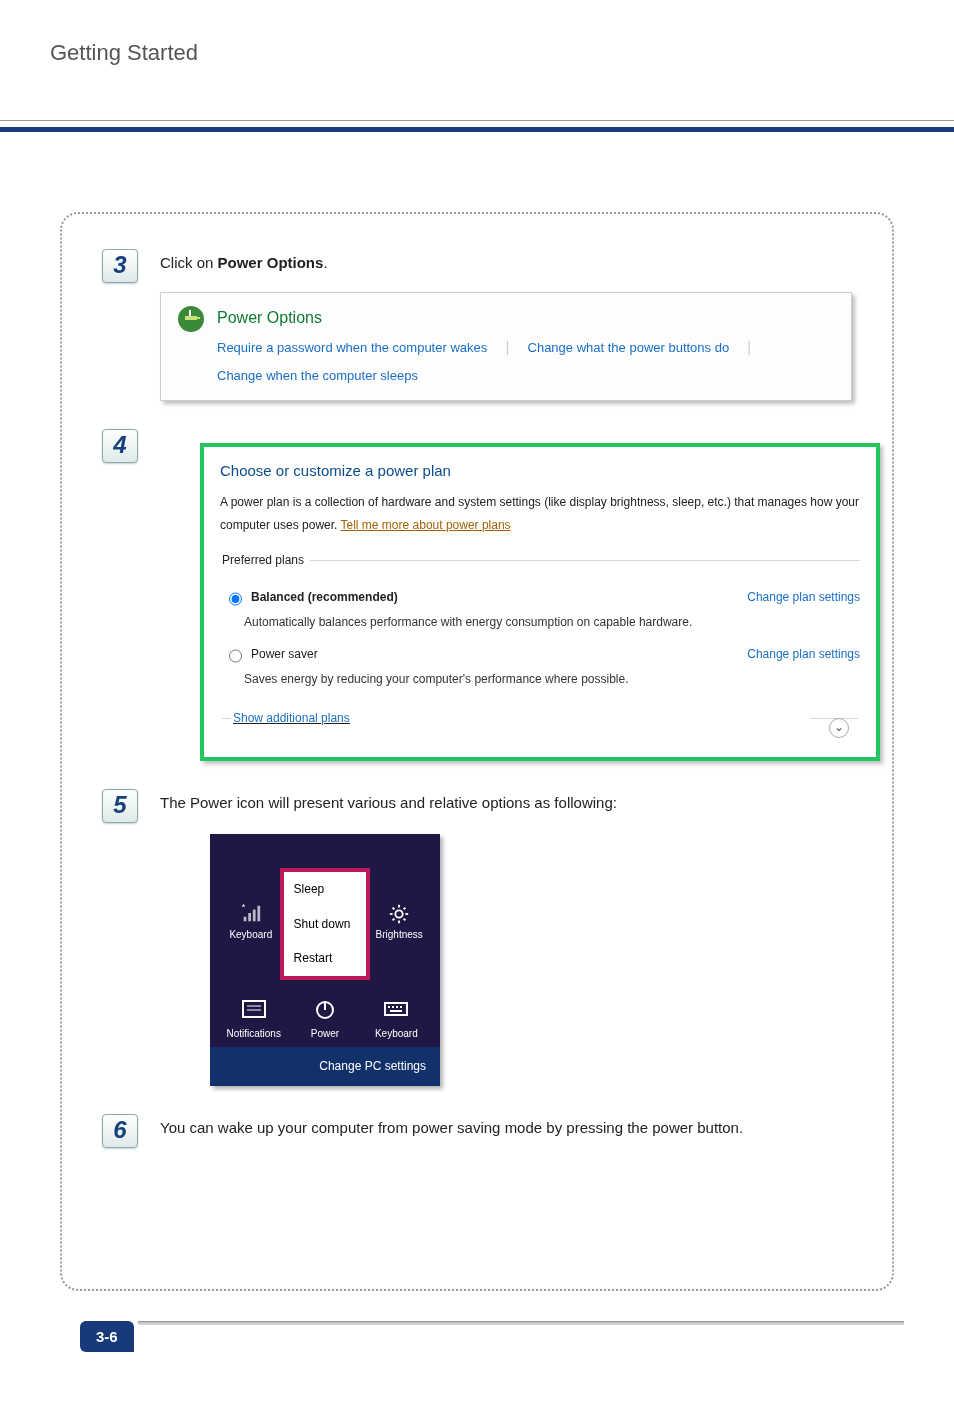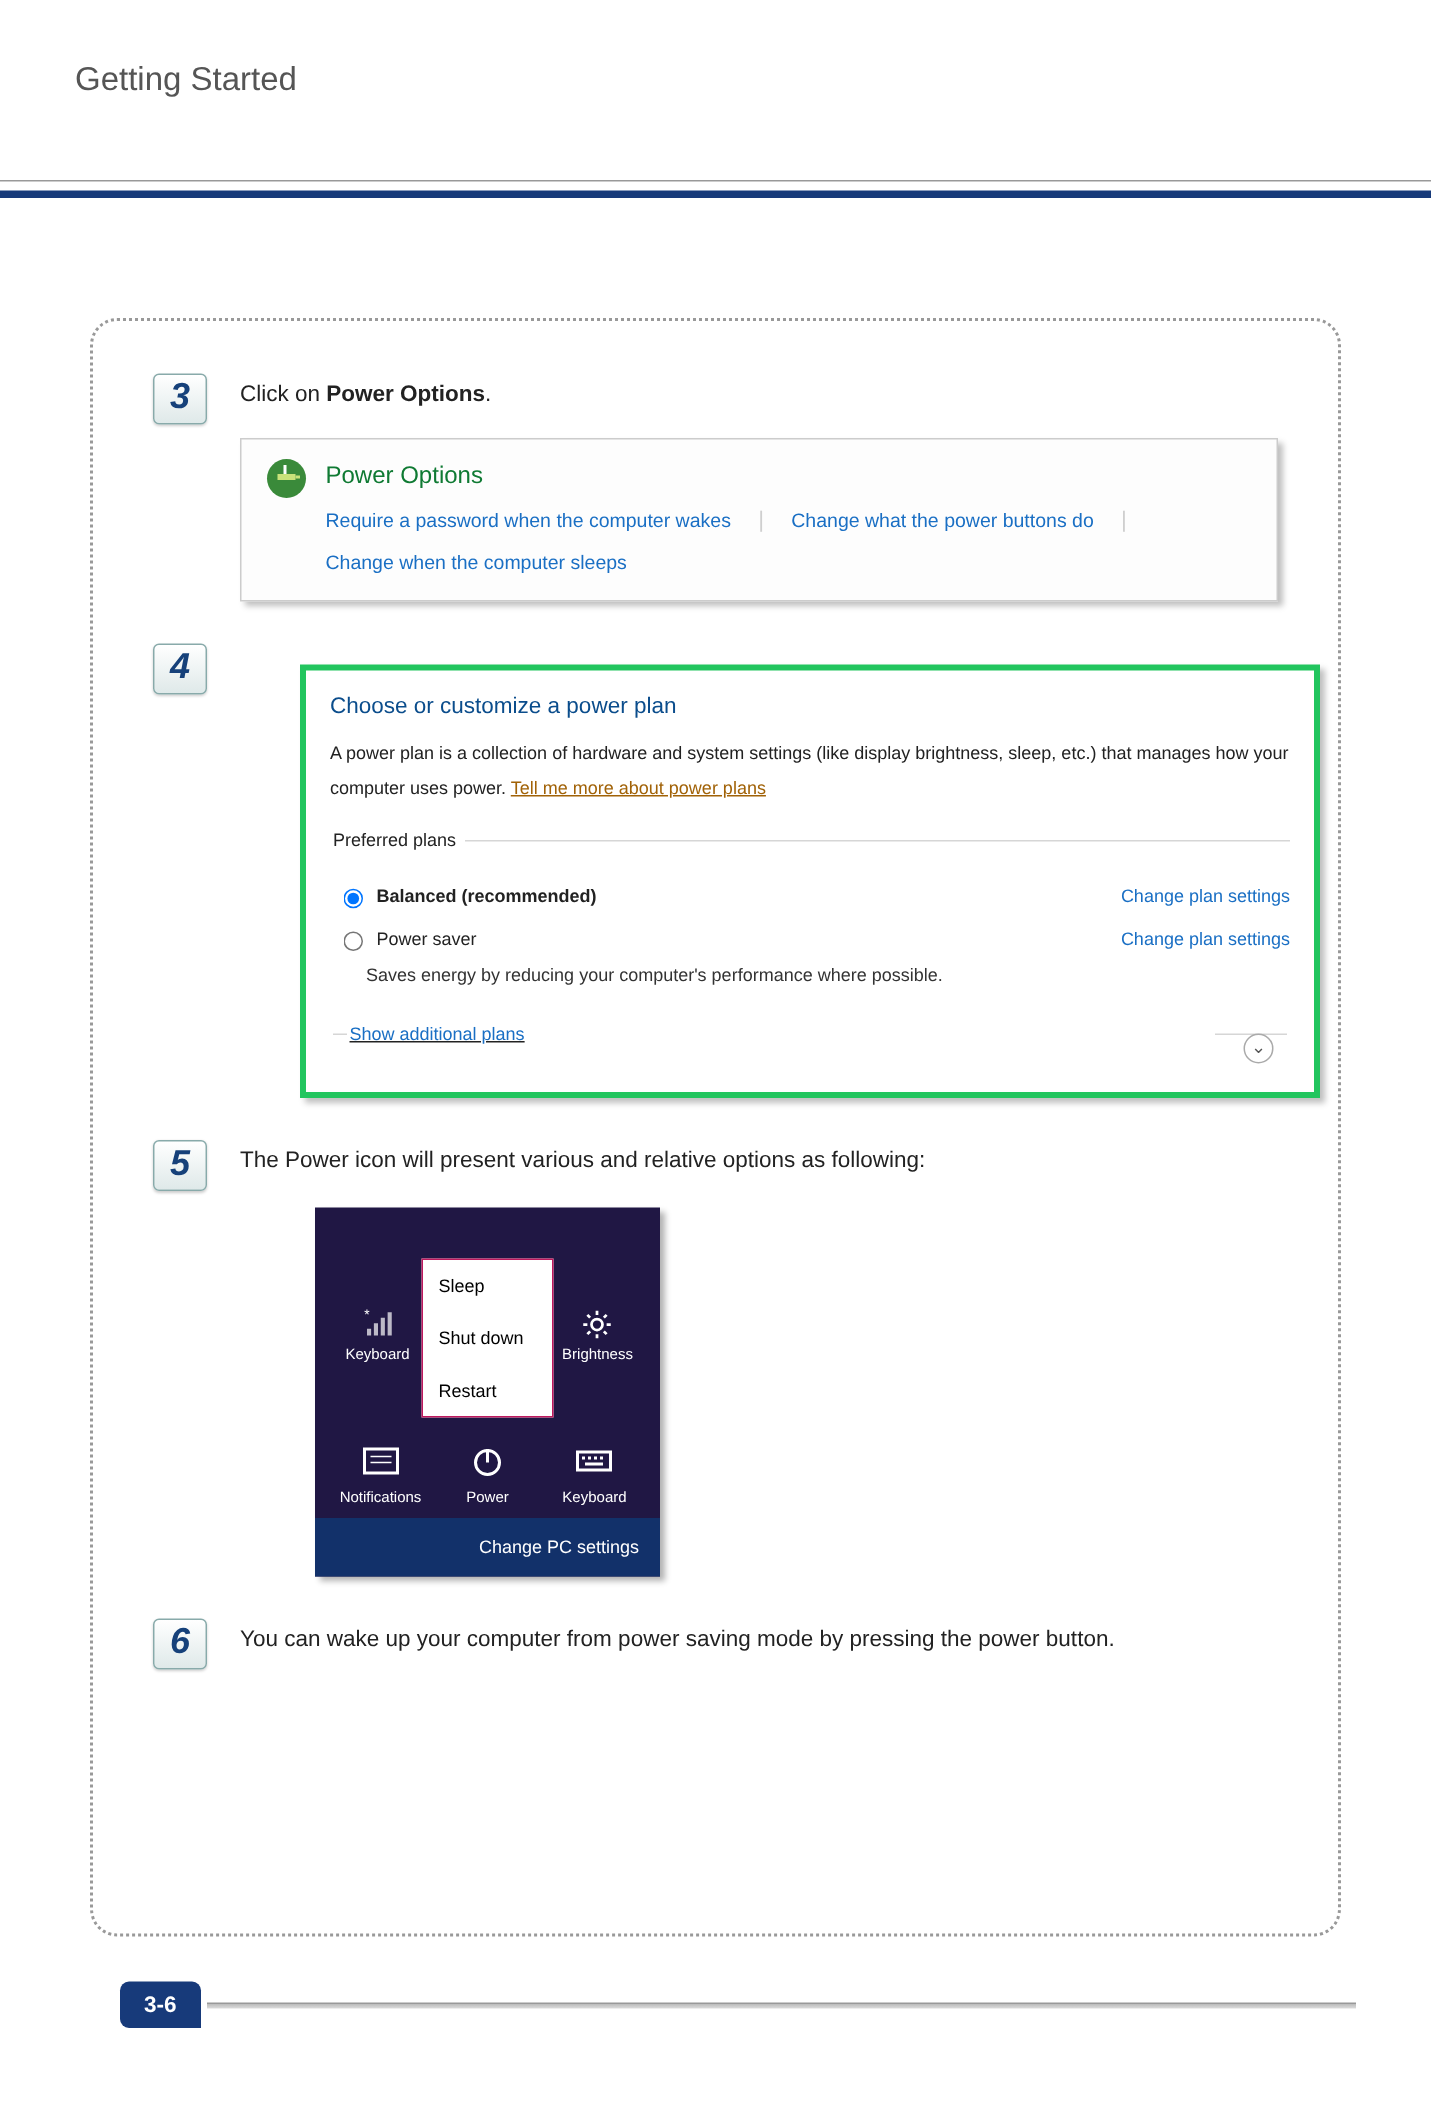--- a/index.html
+++ b/index.html
@@ -162,21 +162,21 @@
     flex-direction: column;
     align-items: center;
     width: 64px;
     font-size: 10px;
   }
   .charm-menu {
     background: #fff;
     color: #000;
     font-size: 12px;
     width: 92px;
-    border: 1px solid #be185d;
+    border: 4px solid #be185d;
   }
   .charm-menu div { padding: 6px 10px; }
   .charm-icons {
     display: flex;
     justify-content: space-around;
     padding: 8px 8px 4px 8px;
   }
   .charm-ic {
     display:flex; flex-direction:column; align-items:center;
     font-size:10px; color:#fff; width:64px;
@@ -185,21 +185,21 @@
   .charm-footer {
     background: #12316a;
     text-align: right;
     padding: 8px 14px;
     font-size: 12px;
   }
   
   .pagenum-wrap {
     margin: 30px 0 0 30px;
     display: flex;
-    align-items: center;
+    align-items: flex-start;
   }
   .pagenum {
     background: #173a7a;
     color: #fff;
     font-weight: bold;
     font-size: 15px;
     padding: 7px 16px;
     border-radius: 6px 6px 0 6px;
   }
   .pagenum-line {
@@ -264,20 +264,21 @@
           <fieldset class="preferred">
             <legend>Preferred plans</legend>
 
             <div class="plan-row">
               <label class="plan-name">
                 <input type="radio" checked="" style="">
                 <b>Balanced (recommended)</b>
               </label>
               <span class="change-link">Change plan settings</span>
             </div>
+            <div class="plan-sub">Automatically balances performance with energy consumption on capable hardware.</div>
 
             <div class="plan-row">
               <label class="plan-name">
                 <input type="radio" style="">
                 <span>Power saver</span>
               </label>
               <span class="change-link">Change plan settings</span>
             </div>
             <div class="plan-sub">Saves energy by reducing your computer's performance where possible.</div>
           </fieldset>

